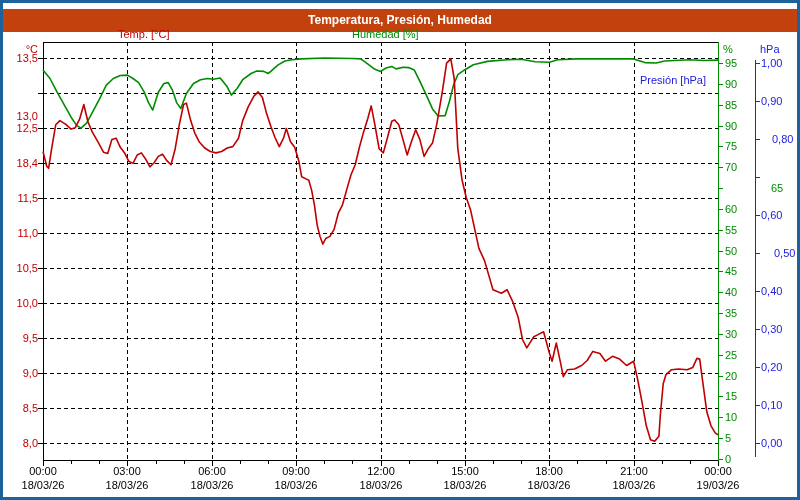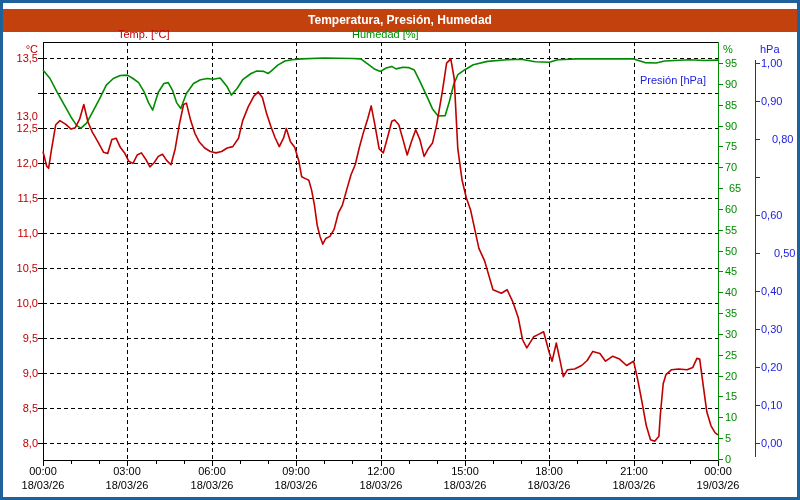--- a/index.html
+++ b/index.html
@@ -135,36 +135,36 @@
       <line x1="718.5" y1="42" x2="718.5" y2="461" stroke="#008c00" stroke-width="1" shape-rendering="crispEdges"></line>
       <line x1="755.5" y1="59.69999999999999" x2="755.5" y2="457" stroke="#2020dd" stroke-width="1" shape-rendering="crispEdges"></line>
       <polyline points="43.0,70.1 50.0,78.5 57.1,92.2 64.1,104.7 71.1,117.2 76.8,125.6 81.0,128.1 86.6,123.1 93.6,110.1 99.3,99.3 106.3,85.1 113.3,78.5 120.3,75.5 127.4,75.1 133.0,78.5 138.6,82.6 144.3,92.2 148.5,102.6 152.7,110.1 158.3,92.2 163.9,83.5 168.2,82.6 172.4,90.1 176.6,102.6 180.8,108.5 186.4,93.5 193.5,83.5 200.5,79.7 207.5,78.5 213.2,79.3 220.2,78.0 227.2,86.8 231.4,95.1 237.1,88.5 242.7,79.7 251.1,73.5 256.8,71.0 263.8,71.4 268.0,73.5 270.8,71.4 277.8,65.1 284.9,61.0 291.9,59.7 301.7,58.9 324.3,58.0 352.4,58.5 360.8,58.9 369.3,65.1 374.9,69.3 380.5,71.4 386.1,68.0 391.8,66.4 396.0,68.9 403.0,67.2 408.6,67.6 414.3,70.1 419.9,81.4 426.9,96.4 432.5,108.9 438.2,116.0 445.2,115.6 449.4,101.4 453.6,84.7 457.8,74.7 464.9,69.7 473.3,64.7 487.4,61.4 507.1,59.7 521.1,59.3 535.2,61.8 549.3,62.2 557.7,59.7 577.4,58.9 605.5,58.9 633.6,58.9 644.9,62.6 656.1,63.0 664.6,61.0 689.9,59.7 703.9,60.5 718.0,60.1" fill="none" stroke="#008c00" stroke-width="1.6" stroke-linejoin="round"></polyline>
       <polyline points="43.0,151.5 46.7,166.2 48.6,168.3 51.4,150.1 55.7,124.8 59.9,120.6 65.5,124.1 71.1,129.1 75.3,127.7 79.6,119.2 83.8,104.5 88.0,122.0 92.2,131.9 97.8,141.7 103.5,152.2 107.7,153.6 111.9,139.6 116.1,138.2 120.3,147.3 124.6,152.9 128.8,161.3 133.0,163.4 137.2,155.0 141.4,152.9 145.7,159.2 149.9,166.9 154.1,162.7 158.3,156.4 162.5,154.3 166.8,160.6 171.0,164.8 175.2,148.7 179.4,124.1 183.6,104.5 186.4,103.1 190.7,120.6 194.9,133.3 199.1,141.7 204.7,148.0 210.3,151.5 216.0,152.9 221.6,151.5 227.2,148.0 232.8,146.6 238.5,138.2 242.7,120.6 248.3,106.6 253.9,96.1 258.2,91.9 262.4,97.5 266.6,113.6 270.8,126.2 275.0,137.5 279.3,146.6 283.5,138.2 286.3,128.4 290.5,141.7 294.7,147.3 298.9,161.3 301.7,176.8 306.0,178.9 308.8,180.3 311.6,190.1 314.4,204.8 317.2,225.2 320.0,236.4 322.8,244.1 325.7,238.5 329.9,236.4 334.1,229.4 338.3,213.2 342.5,204.8 346.8,189.4 351.0,174.7 355.2,164.8 359.4,147.3 363.6,131.9 367.8,118.5 371.2,105.9 374.9,124.8 379.1,148.7 383.3,152.9 387.5,137.5 391.8,121.3 394.6,119.9 398.8,124.8 403.0,139.6 407.2,155.0 411.4,141.7 415.7,129.8 419.9,139.6 424.1,156.4 428.3,148.7 432.5,143.1 436.8,124.1 442.4,91.2 446.6,63.1 450.8,58.9 454.2,78.5 457.8,148.7 462.1,180.3 466.3,197.8 470.5,209.7 478.9,248.3 484.6,260.9 493.0,289.7 501.4,293.2 507.1,289.7 512.7,301.6 518.3,317.8 522.5,339.5 526.8,347.9 533.8,336.7 538.0,334.6 543.6,331.8 549.3,352.8 552.1,361.2 556.3,343.0 560.5,362.7 563.3,376.7 567.5,369.7 574.6,369.0 581.6,365.5 587.2,360.5 592.8,351.4 599.9,353.5 605.5,361.2 612.5,356.3 619.6,359.1 626.6,365.5 633.6,361.2 637.8,380.2 642.1,402.6 646.3,425.8 650.5,439.8 654.7,441.2 658.9,436.3 660.3,415.3 663.2,383.7 666.0,374.6 671.6,369.7 678.6,369.0 687.1,369.7 692.7,367.6 696.9,358.4 699.7,359.1 702.5,380.2 706.8,411.8 711.0,425.8 715.2,432.8 718.0,434.9" fill="none" stroke="#c00000" stroke-width="1.6" stroke-linejoin="round"></polyline>
     </svg>
 
   <div id="labels">
       <div class="tl tl-temp" style="left: 8px; top: 52px;">13,5</div>
       <div class="tl tl-temp" style="left: 8px; top: 70px; margin-top: 40px;">13,0</div>
       <div class="tl tl-temp" style="left: 8px; top: 122px;">12,5</div>
-      <div class="tl tl-temp" style="left: 8px; top: 157px;">12,0</div>
+      <div class="tl tl-temp" style="left: 8px; top: 157px;">18,4</div>
       <div class="tl tl-temp" style="left: 8px; top: 192px;">11,5</div>
       <div class="tl tl-temp" style="left: 8px; top: 227px;">11,0</div>
       <div class="tl tl-temp" style="left: 8px; top: 262px;">10,5</div>
       <div class="tl tl-temp" style="left: 8px; top: 297px;">10,0</div>
       <div class="tl tl-temp" style="left: 8px; top: 332px;">9,5</div>
       <div class="tl tl-temp" style="left: 8px; top: 367px;">9,0</div>
       <div class="tl tl-temp" style="left: 8px; top: 402px;">8,5</div>
       <div class="tl tl-temp" style="left: 8px; top: 437px;">8,0</div>
       <div class="tl tl-hum" style="left: 725px; top: 57px;">95</div>
       <div class="tl tl-hum" style="left: 725px; top: 78px;">90</div>
       <div class="tl tl-hum" style="left: 725px; top: 99px;">85</div>
       <div class="tl tl-hum" style="left: 725px; top: 120px;">90</div>
       <div class="tl tl-hum" style="left: 725px; top: 140px;">75</div>
       <div class="tl tl-hum" style="left: 725px; top: 161px;">70</div>
-      <div class="tl tl-hum" style="left: 695px; top: 182px; padding-left: 34px;">65</div>
+      <div class="tl tl-hum" style="left: 737px; top: 182px; padding-left: 34px;">65</div>
       <div class="tl tl-hum" style="left: 725px; top: 203px;">60</div>
       <div class="tl tl-hum" style="left: 725px; top: 224px;">55</div>
       <div class="tl tl-hum" style="left: 725px; top: 245px;">50</div>
       <div class="tl tl-hum" style="left: 725px; top: 265px;">45</div>
       <div class="tl tl-hum" style="left: 725px; top: 286px;">40</div>
       <div class="tl tl-hum" style="left: 725px; top: 307px;">35</div>
       <div class="tl tl-hum" style="left: 725px; top: 328px;">30</div>
       <div class="tl tl-hum" style="left: 725px; top: 349px;">25</div>
       <div class="tl tl-hum" style="left: 725px; top: 370px;">20</div>
       <div class="tl tl-hum" style="left: 725px; top: 390px;">15</div>

